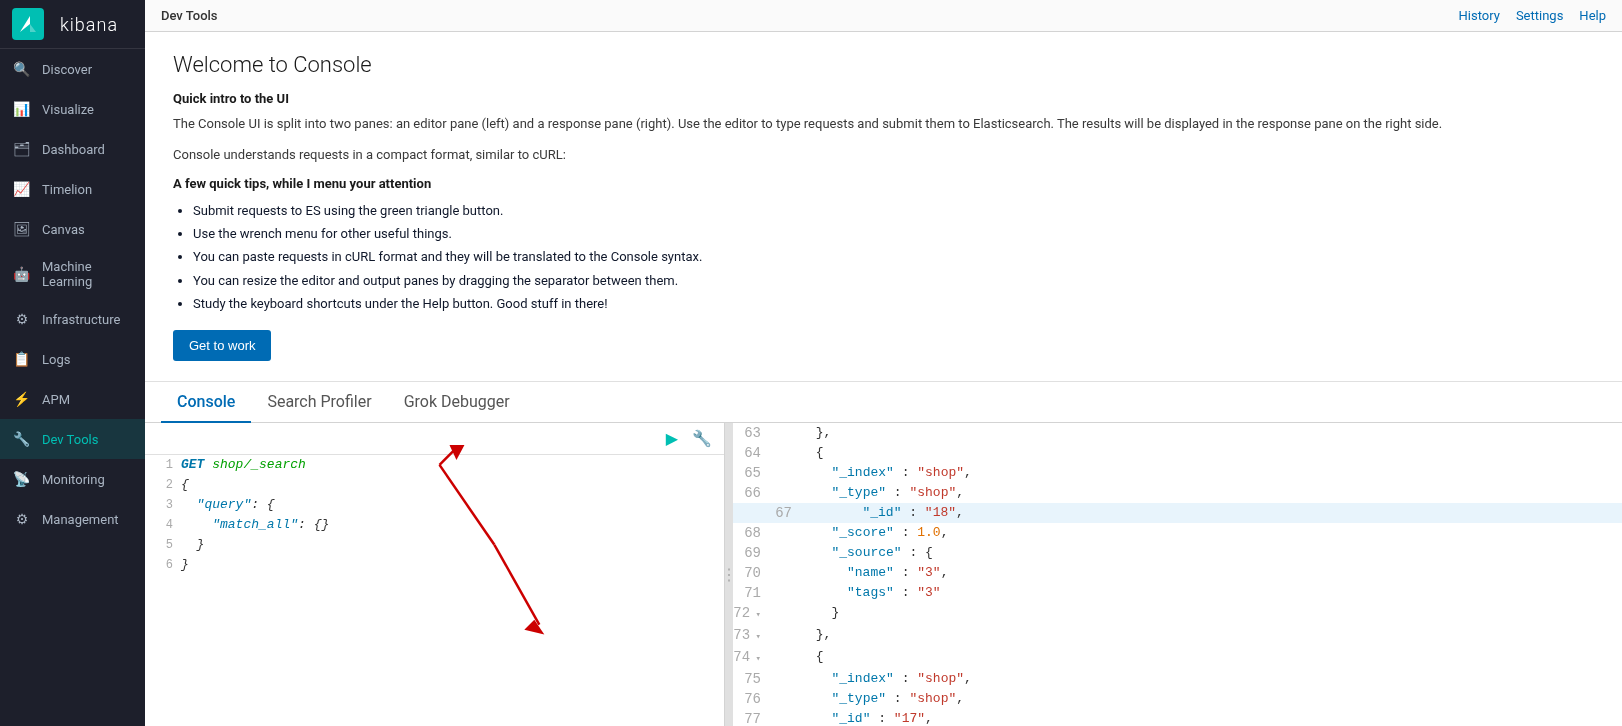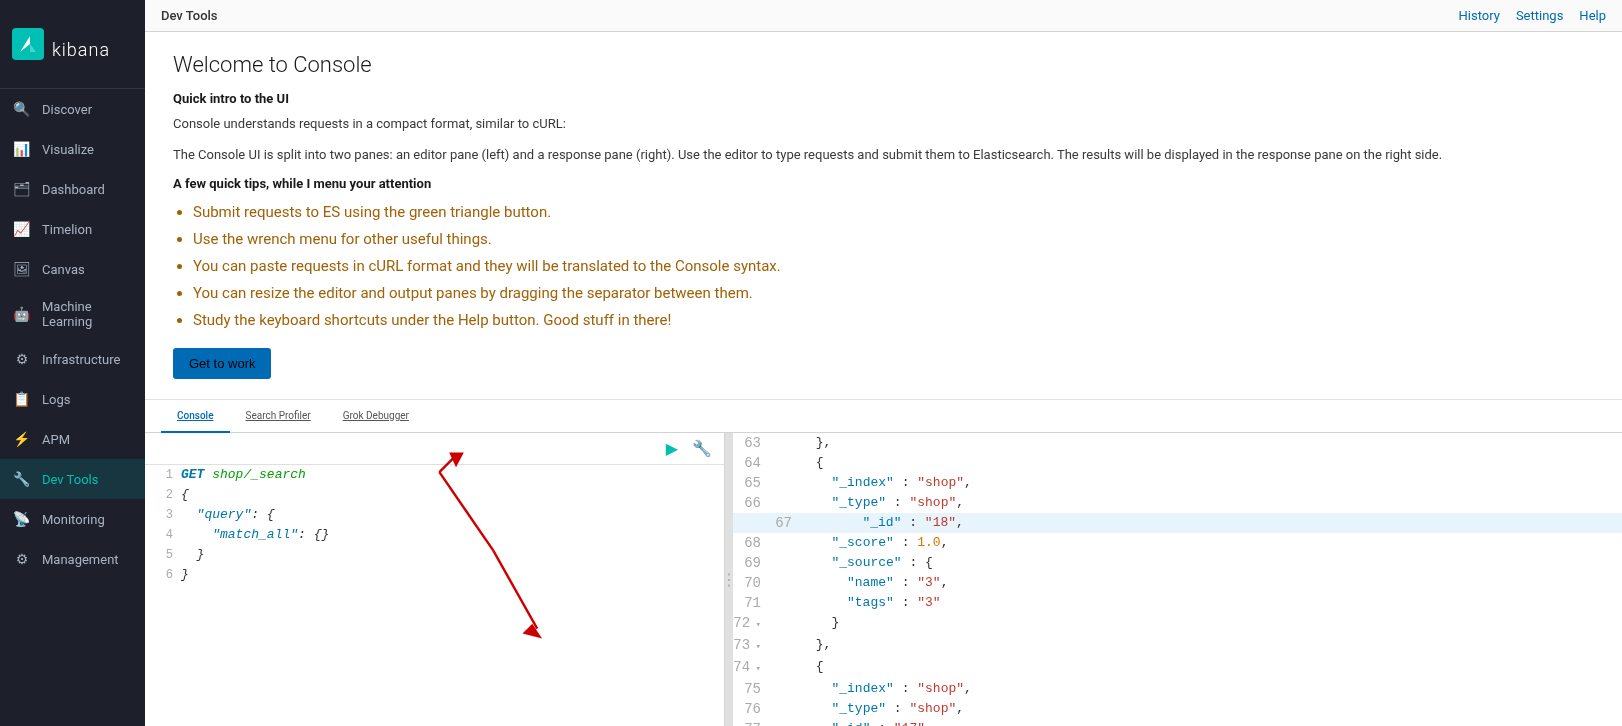--- a/index.html
+++ b/index.html
@@ -12,23 +12,24 @@
       background: #243447;
       background: #1d1f2b;
       display: flex;
       flex-direction: column;
       flex-shrink: 0;
       height: 100%;
       overflow-y: auto;
     }
     .sidebar-logo {
       display: flex;
-      align-items: flex-end;
-      padding: 28px 12px;
+      align-items: center;
+      padding: 8px 12px;
       border-bottom: 1px solid rgba(255,255,255,0.1);
+      gap: 8px;
     }
     .logo-icon {
       width: 32px;
       height: 32px;
       background: #00bfb3;
       border-radius: 4px;
       display: flex; align-items: center; justify-content: center;
       margin-right: 8px;
       flex-shrink: 0;
     }
@@ -86,46 +87,45 @@
       padding: 20px 28px;
       background: white;
       border-bottom: 1px solid #e0e0e0;
       overflow-y: auto;
     }
     .welcome-title { font-size: 22px; font-weight: 300; color: #1a1a1a; margin-bottom: 14px; }
     .welcome-subtitle { font-size: 13px; font-weight: 700; color: #1a1a1a; margin-bottom: 8px; }
     .welcome-text { font-size: 13px; color: #3a3a3a; line-height: 1.6; margin-bottom: 10px; }
     .welcome-tips-header { font-size: 13px; font-weight: 700; color: #1a1a1a; margin-bottom: 8px; }
     .welcome-tips { list-style: disc; padding-left: 20px; margin-bottom: 14px; }
-    .welcome-tips li { font-size: 15px; color: #a16207; line-height: 1.8; }
+    .welcome-tips li { font-size: 13px; color: #0f172a; line-height: 1.8; }
     .get-to-work-btn {
       background: #006bb4;
-      color: #000000;
+      color: #ffffff;
       border: none;
       padding: 8px 16px;
       font-size: 13px;
       border-radius: 3px;
       cursor: pointer;
     }
 
     
     .tabs-bar {
       display: flex;
       border-bottom: 1px solid #d3d3d3;
       background: white;
       padding: 0 16px;
     }
     .tab {
       padding: 10px 16px;
-      font-size: 10px;
+      font-size: 16px;
       color: #555;
       cursor: pointer;
       border-bottom: 2px solid transparent;
       margin-bottom: -1px;
-      text-decoration: underline;
     }
     .tab.active { color: #006bb4; border-bottom: 2px solid #006bb4; font-weight: 500; }
 
     
     .editor-area {
       flex: 1;
       display: flex;
       overflow: hidden;
       background: #f8f8f8;
     }
@@ -319,22 +319,22 @@
     <div class="topbar-actions">
       <a class="topbar-action">History</a>
       <a class="topbar-action">Settings</a>
       <a class="topbar-action">Help</a>
     </div>
   </div>
 
   <div class="welcome-section">
     <h1 class="welcome-title">Welcome to Console</h1>
     <div class="welcome-subtitle">Quick intro to the UI</div>
+    <p class="welcome-text">The Console UI is split into two panes: an editor pane (left) and a response pane (right). Use the editor to type requests and submit them to Elasticsearch. The results will be displayed in the response pane on the right side.</p>
     <p class="welcome-text">Console understands requests in a compact format, similar to cURL:</p>
-    <p class="welcome-text">The Console UI is split into two panes: an editor pane (left) and a response pane (right). Use the editor to type requests and submit them to Elasticsearch. The results will be displayed in the response pane on the right side.</p>
     <div class="welcome-tips-header">A few quick tips, while I menu your attention</div>
     <ul class="welcome-tips" id="tips-list">
         <li>Submit requests to ES using the green triangle button.</li>
         <li>Use the wrench menu for other useful things.</li>
         <li>You can paste requests in cURL format and they will be translated to the Console syntax.</li>
         <li>You can resize the editor and output panes by dragging the separator between them.</li>
         <li>Study the keyboard shortcuts under the Help button. Good stuff in there!</li>
       </ul>
     <button class="get-to-work-btn">Get to work</button>
   </div>

